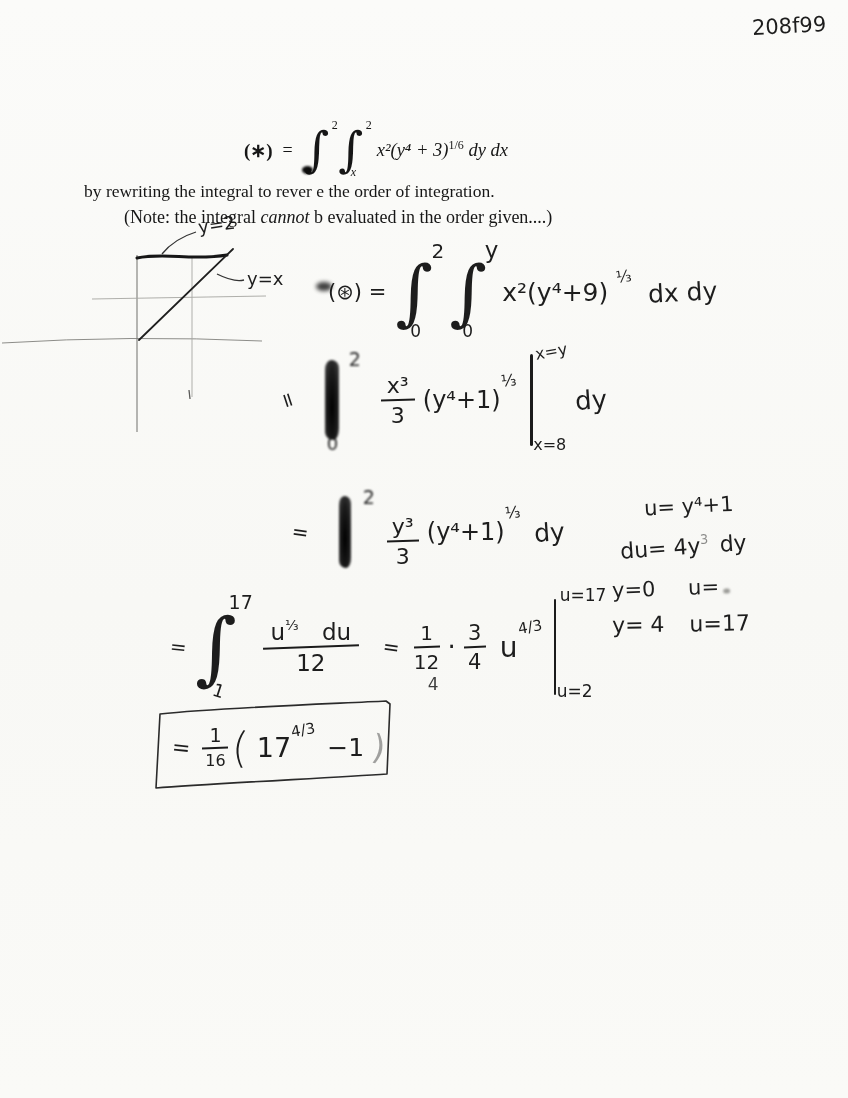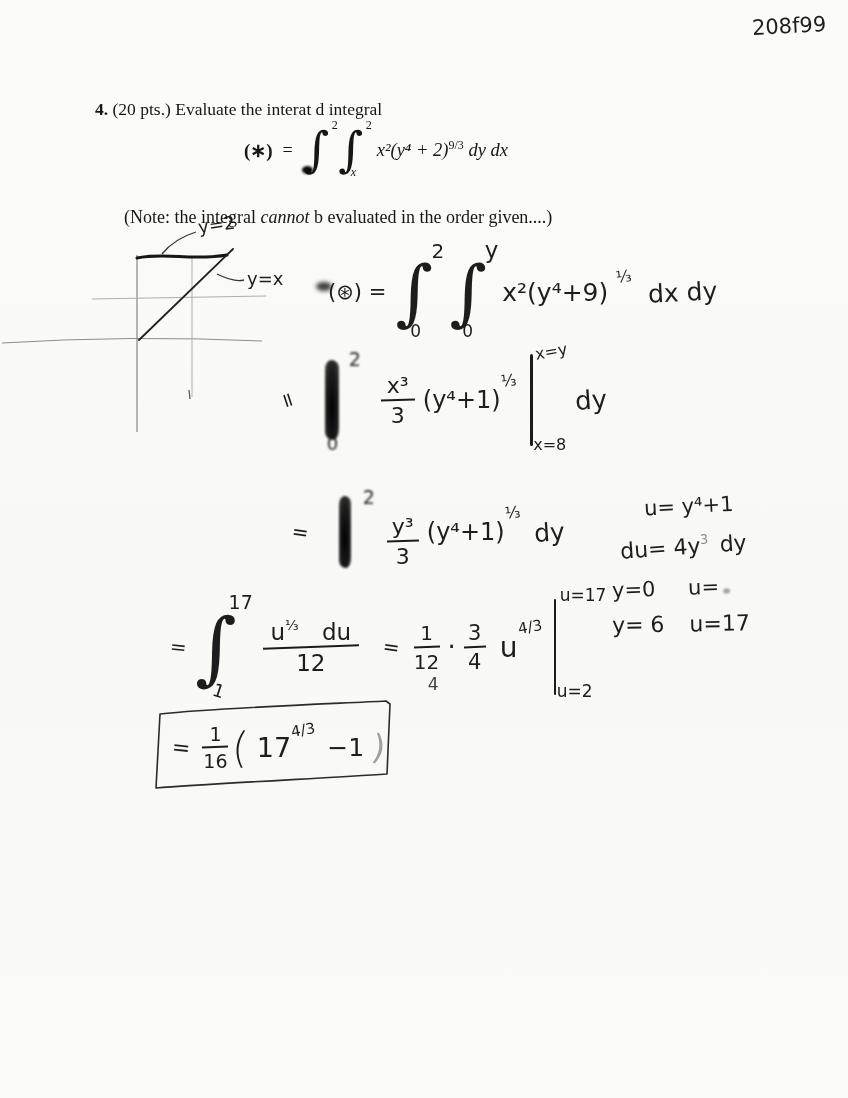--- a/index.html
+++ b/index.html
@@ -49,44 +49,41 @@
   .faintdot { display:inline-block; width:7px; height:5px; background:#9a9a96; border-radius:50%; filter:blur(1px); margin-left:4px; }
   svg { display:block; }
 </style>
 </head>
 <body>
 
 <div class="page">
 
   <div class="abs hw" style="left:752px; top:14px; font-size:21px; transform:rotate(-3deg);">208f99</div>
 
-  <div class="abs printed" style="left:95px; top:99px; font-size:17.5px;">
-    <span class="bold">4.</span>
-    <span>(20 pts.) Evaluate the interat d integral</span>
-  </div>
 
   <div class="abs printed row" style="left:244px; top:120px; height:60px; gap:6px;">
     <span style="font-size:19px; font-weight:bold; filter:blur(.3px);">(∗)</span>
     <span style="font-size:18px; margin:0 4px;">=</span>
     <span class="pintg">
       <span class="glyph">∫</span>
       <span class="pup">2</span>
       <span class="blob"></span>
     </span>
     <span class="pintg">
       <span class="glyph">∫</span>
       <span class="pup">2</span>
       <span class="plo">x</span>
     </span>
     <span style="font-size:18.5px; margin-left:6px;">
-      <span class="ital">x²(y⁴ + 2)</span><sup class="psup">9/3</sup>
+      <span class="ital">x²(y⁴ + 3)</span><sup class="psup">1/6</sup>
       <span class="ital">dy dx</span>
     </span>
   </div>
 
+  <div class="abs printed" style="left:84px; top:181px; font-size:17.5px;">by rewriting the integral to rever e the order of integration.</div>
 
   <div class="abs printed" style="left:124px; top:207px; font-size:18px;">
     <span>(Note: the integral </span><span class="ital">cannot</span><span> b evaluated in the order given....)</span>
   </div>
 
   <svg class="abs" style="left:0; top:213px;" width="300" height="240" viewBox="0 0 300 240">
     <path d="M2,130 Q130,122 262,128" stroke="#8d8d89" stroke-width="1" fill="none"></path>
     <path d="M137,42 L137,219" stroke="#7c7c78" stroke-width="1.1" fill="none"></path>
     <path d="M92,86 L266,83" stroke="#a6a6a2" stroke-width="0.9" fill="none"></path>
     <path d="M192,44 L192,184" stroke="#a6a6a2" stroke-width="0.9" fill="none"></path>
@@ -156,21 +153,21 @@
     <div style="margin-left:32px; font-size:21px; transform:rotate(-3deg);">u= y⁴+1</div>
     <div style="margin-left:8px; margin-top:16px; font-size:22px; transform:rotate(-4deg);">
       <span>du= 4y</span><span class="hsup" style="font-size:13px; transform:translateY(-9px); opacity:.5;">3</span>
       <span style="margin-left:4px;">dy</span>
     </div>
     <div style="margin-top:18px; font-size:21px; transform:rotate(-2deg);">
       <span>y=0</span>
       <span style="margin-left:26px;">u=</span><span class="faintdot"></span>
     </div>
     <div style="margin-top:12px; font-size:22px; transform:rotate(-1deg);">
-      <span>y= 6</span>
+      <span>y= 4</span>
       <span style="margin-left:18px;">u=17</span>
     </div>
   </div>
 
   <div class="abs hw row" style="left:170px; top:597px; height:100px;">
     <span style="font-size:20px; display:inline-block; transform:rotate(6deg);">=</span>
     <span class="intg" style="width:42px; height:96px; margin-left:8px;">
       <span class="glyph" style="font-size:80px;">∫</span>
       <span class="lim" style="font-size:19px; top:-8px; right:-16px;">17</span>
       <span class="lim" style="font-size:18px; bottom:-6px; left:18px; transform:rotate(18deg);">1</span>
@@ -206,21 +203,21 @@
 
   <div class="abs" style="left:146px; top:694px; width:264px; height:102px;">
     <svg width="264" height="102" viewBox="0 0 264 102">
       <path d="M14,20 C70,14 180,10 240,7 L244,10 L241,80 C180,84 60,90 10,94 L14,20 Z" fill="none" stroke="#2b2b2b" stroke-width="1.6" stroke-linejoin="round"></path>
     </svg>
     <div class="hw row" style="position:absolute; left:26px; top:24px; height:58px;">
       <span style="font-size:22px; display:inline-block; transform:rotate(6deg);">=</span>
       <span class="frac" style="margin-left:12px;">
         <span style="font-size:19px;">1</span>
         <span class="bar" style="width:26px;"></span>
-        <span style="font-size:19px;">16</span>
+        <span style="font-size:16px;">16</span>
       </span>
       <span style="font-size:42px; font-weight:300; margin-left:4px; display:inline-block; transform:rotate(4deg);">(</span>
       <span style="font-size:27px; margin-left:8px;">17</span>
       <span class="hsup" style="font-size:15px; transform:translateY(-17px) rotate(-10deg);">4/3</span>
       <span style="font-size:25px; margin-left:12px;">−1</span>
       <span style="font-size:34px; margin-left:8px; opacity:.4; display:inline-block; transform:rotate(8deg);">)</span>
     </div>
   </div>
 
 </div>

